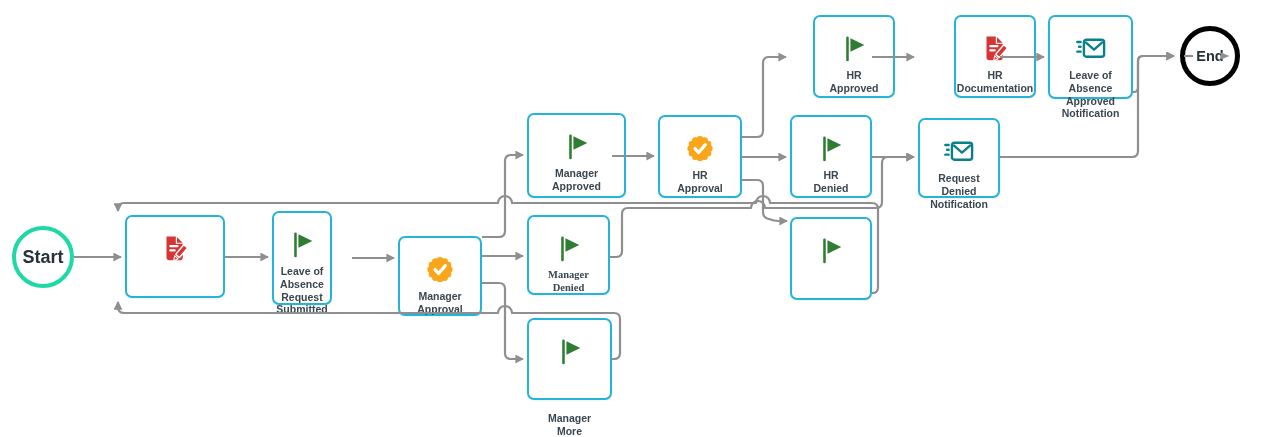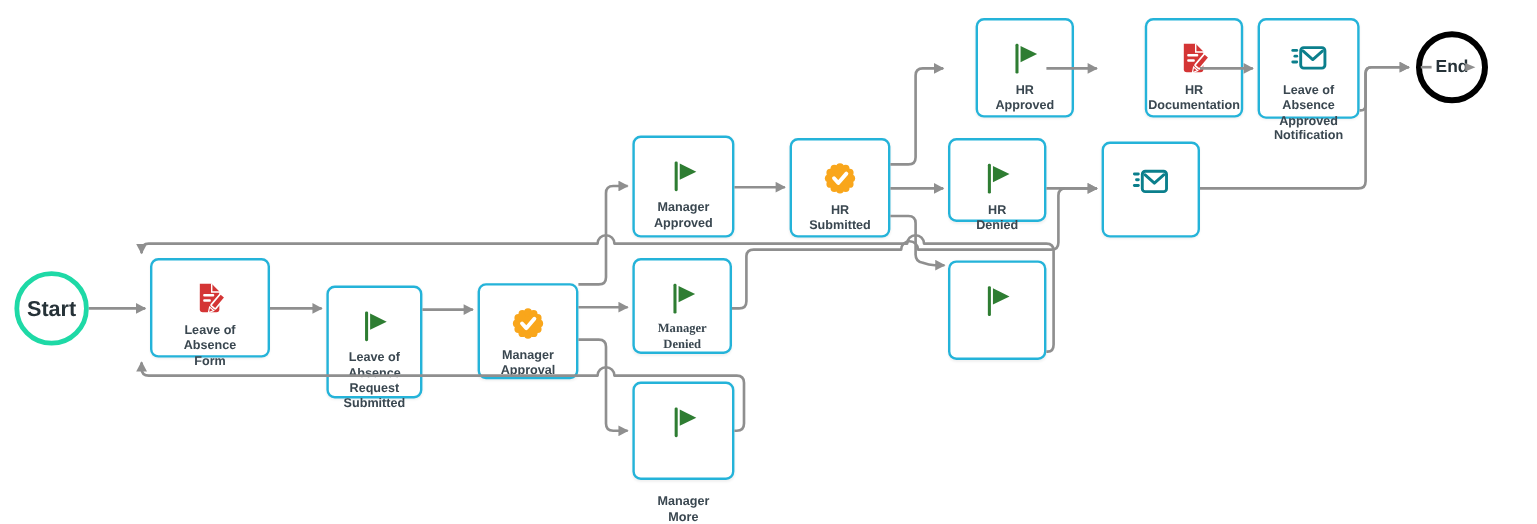--- a/index.html
+++ b/index.html
@@ -68,23 +68,22 @@
     <path d="M12 5 h14 l9 9 v21 a3.5 3.5 0 0 1 -3.5 3.5 h-16 a3.5 3.5 0 0 1 -3.5 -3.5 Z" fill="#d43535"></path>
     <path d="M26 4.5 v10 h10" stroke="#ffffff" stroke-width="1.7" fill="none"></path>
     <rect x="16" y="17" width="13" height="3" rx="1.2" fill="#ffffff"></rect>
     <rect x="16" y="23" width="9" height="3" rx="1.2" fill="#ffffff"></rect>
     <g transform="rotate(40 30 28)">
       <rect x="27.5" y="15" width="7" height="18" rx="1" fill="#d43535" stroke="#ffffff" stroke-width="2"></rect>
       <path d="M27.8 35.5 L31 41.5 L34.2 35.5 Z" fill="#d43535" stroke="#ffffff" stroke-width="1.4"></path>
     </g>
   </svg>
         </span>
-        <div class="node-label">Leave of Absence Form</div>
-      </div>
-      <div class="node" style="left: 272px; top: 211px; width: 80px; height: 94px; margin-top: 27px;">
+      </div>
+      <div class="node" style="left: 272px; top: 211px; width: 60px; height: 94px;">
         <span class="icon">
           <svg viewBox="0 0 48 48">
     <rect x="13" y="5" width="3.6" height="35" rx="1.6" fill="#2e7d32"></rect>
     <path d="M19 7.5 L38.5 17 L19 26.5 Z" fill="#2e7d32"></path>
   </svg>
         </span>
         <div class="node-label">Leave of Absence Request Submitted</div>
       </div>
       <div class="node" style="left: 398px; top: 218px; width: 84px; height: 80px; margin-top: 18px;">
         <span class="icon">
@@ -102,21 +101,21 @@
       <circle cx="-6.6" cy="-11.4" r="4.6"></circle>
               <circle cx="0" cy="-13.2" r="4.6"></circle>
       <circle cx="6.6" cy="-11.4" r="4.6"></circle>
               <circle cx="11.4" cy="-6.6" r="4.6"></circle>
     </g>
     <path d="M17 22 L22 27.5 L31.5 16.5" stroke="#ffffff" stroke-width="4.6" fill="none" stroke-linecap="round" stroke-linejoin="round"></path>
   </svg>
         </span>
         <div class="node-label">Manager Approval</div>
       </div>
-      <div class="node" style="left: 527px; top: 113px; width: 85px; height: 85px;">
+      <div class="node" style="left: 527px; top: 113px; width: 99px; height: 85px;">
         <span class="icon">
           <svg viewBox="0 0 48 48">
     <rect x="13" y="5" width="3.6" height="35" rx="1.6" fill="#2e7d32"></rect>
     <path d="M19 7.5 L38.5 17 L19 26.5 Z" fill="#2e7d32"></path>
   </svg>
         </span>
         <div class="node-label">Manager Approved</div>
       </div>
       <div class="node" style="left: 527px; top: 215px; width: 83px; height: 80px; font-family: Liberation Serif, serif;">
         <span class="icon">
@@ -150,32 +149,32 @@
       <circle cx="-13.2" cy="0" r="4.6"></circle>
               <circle cx="-11.4" cy="-6.6" r="4.6"></circle>
       <circle cx="-6.6" cy="-11.4" r="4.6"></circle>
               <circle cx="0" cy="-13.2" r="4.6"></circle>
       <circle cx="6.6" cy="-11.4" r="4.6"></circle>
               <circle cx="11.4" cy="-6.6" r="4.6"></circle>
     </g>
     <path d="M17 22 L22 27.5 L31.5 16.5" stroke="#ffffff" stroke-width="4.6" fill="none" stroke-linecap="round" stroke-linejoin="round"></path>
   </svg>
         </span>
-        <div class="node-label">HR Submitted</div>
+        <div class="node-label">HR Approval</div>
       </div>
       <div class="node" style="left: 813px; top: 15px; width: 82px; height: 83px;">
         <span class="icon">
           <svg viewBox="0 0 48 48">
     <rect x="13" y="5" width="3.6" height="35" rx="1.6" fill="#2e7d32"></rect>
     <path d="M19 7.5 L38.5 17 L19 26.5 Z" fill="#2e7d32"></path>
   </svg>
         </span>
         <div class="node-label">HR Approved</div>
       </div>
-      <div class="node" style="left: 790px; top: 115px; width: 82px; height: 70px;">
+      <div class="node" style="left: 790px; top: 115px; width: 82px; height: 83px;">
         <span class="icon">
           <svg viewBox="0 0 48 48">
     <rect x="13" y="5" width="3.6" height="35" rx="1.6" fill="#2e7d32"></rect>
     <path d="M19 7.5 L38.5 17 L19 26.5 Z" fill="#2e7d32"></path>
   </svg>
         </span>
         <div class="node-label">HR Denied</div>
       </div>
       <div class="node" style="left: 790px; top: 217px; width: 82px; height: 83px;">
         <span class="icon">
@@ -205,20 +204,21 @@
           <svg viewBox="0 0 48 48">
     <g fill="#0b7f8c">
       <rect x="3" y="11" width="8" height="3.4" rx="1.7"></rect>
       <rect x="5.5" y="17.8" width="5.5" height="3.4" rx="1.7"></rect>
       <rect x="3" y="24.6" width="8" height="3.4" rx="1.7"></rect>
     </g>
     <rect x="14" y="9.5" width="28.5" height="24" rx="3.5" fill="#ffffff" stroke="#0b7f8c" stroke-width="3.4"></rect>
     <path d="M17 13.5 L28.2 23.5 L39.5 13.5" fill="none" stroke="#0b7f8c" stroke-width="3.4" stroke-linecap="round" stroke-linejoin="round"></path>
   </svg>
         </span>
+        <div class="node-label">Request Denied Notification</div>
       </div>
       <div class="node" style="left: 1048px; top: 15px; width: 85px; height: 84px;">
         <span class="icon">
           <svg viewBox="0 0 48 48">
     <g fill="#0b7f8c">
       <rect x="3" y="11" width="8" height="3.4" rx="1.7"></rect>
       <rect x="5.5" y="17.8" width="5.5" height="3.4" rx="1.7"></rect>
       <rect x="3" y="24.6" width="8" height="3.4" rx="1.7"></rect>
     </g>
     <rect x="14" y="9.5" width="28.5" height="24" rx="3.5" fill="#ffffff" stroke="#0b7f8c" stroke-width="3.4"></rect>

